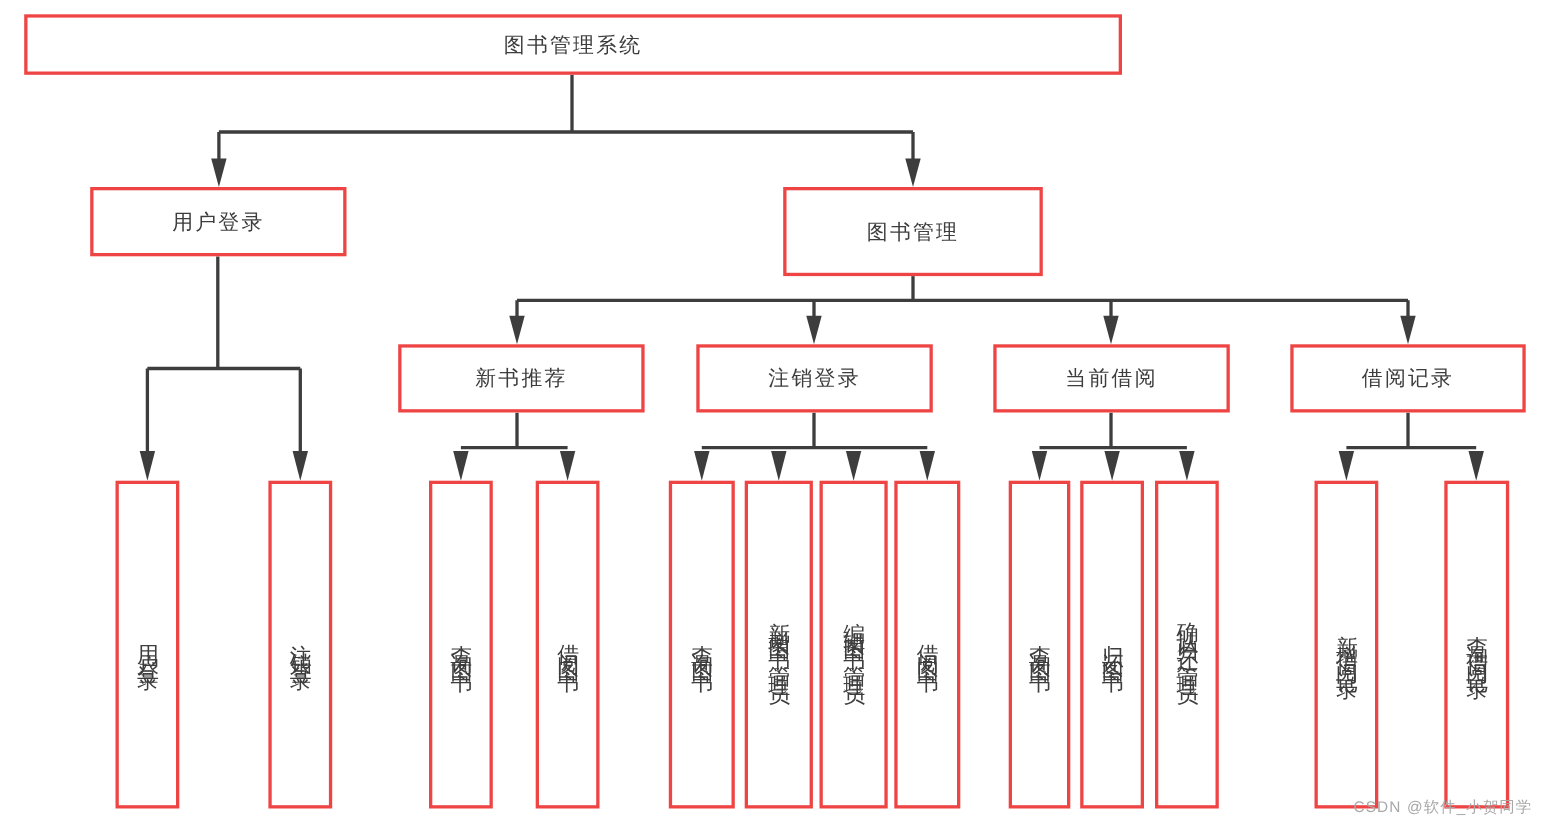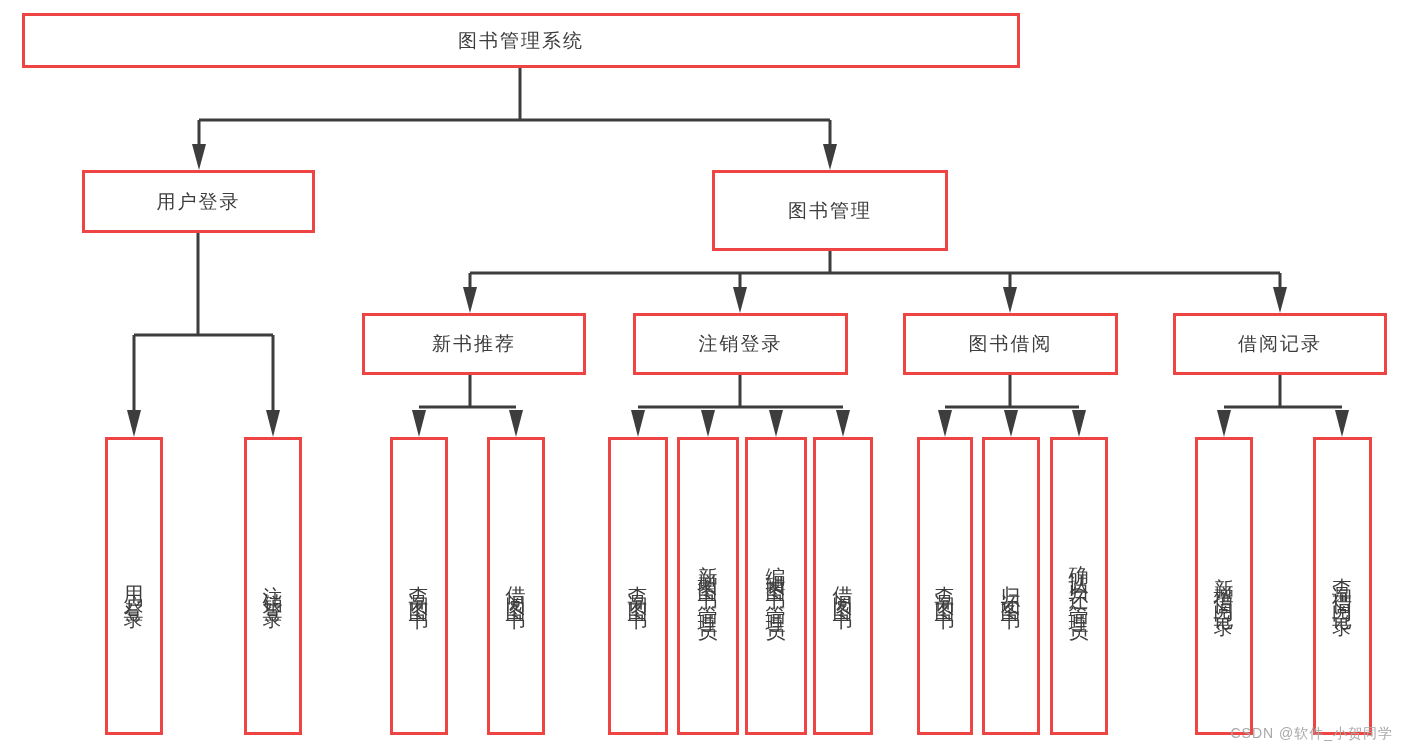--- a/index.html
+++ b/index.html
@@ -71,21 +71,21 @@
     <span>图书管理</span>
   </div>
 
   <div class="node h" style="left:362px;top:313px;width:224px;height:62px">
     <span>新书推荐</span>
   </div>
   <div class="node h" style="left:633px;top:313px;width:215px;height:62px">
     <span>注销登录</span>
   </div>
   <div class="node h" style="left:903px;top:313px;width:215px;height:62px">
-    <span>图书借阅</span>
+    <span>当前借阅</span>
   </div>
   <div class="node h" style="left:1173px;top:313px;width:214px;height:62px">
     <span>借阅记录</span>
   </div>
 
   <div class="node v" style="left:105px;top:437px;width:58px;height:298px">
     <span>用户登录</span>
   </div>
   <div class="node v" style="left:244px;top:437px;width:58px;height:298px">
     <span>注销登录</span>

